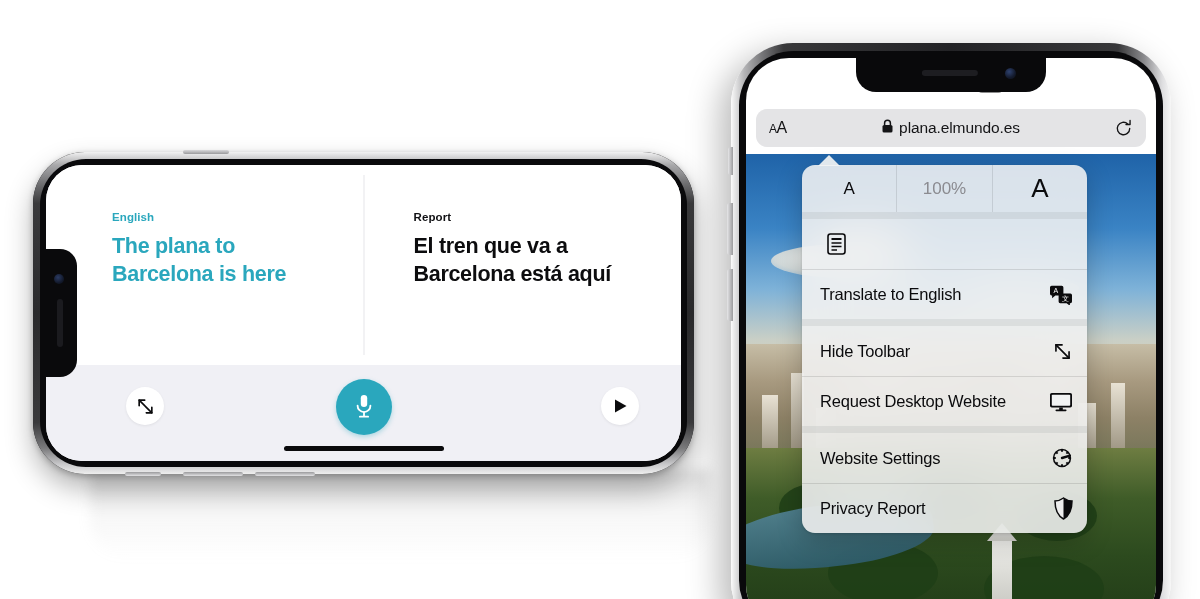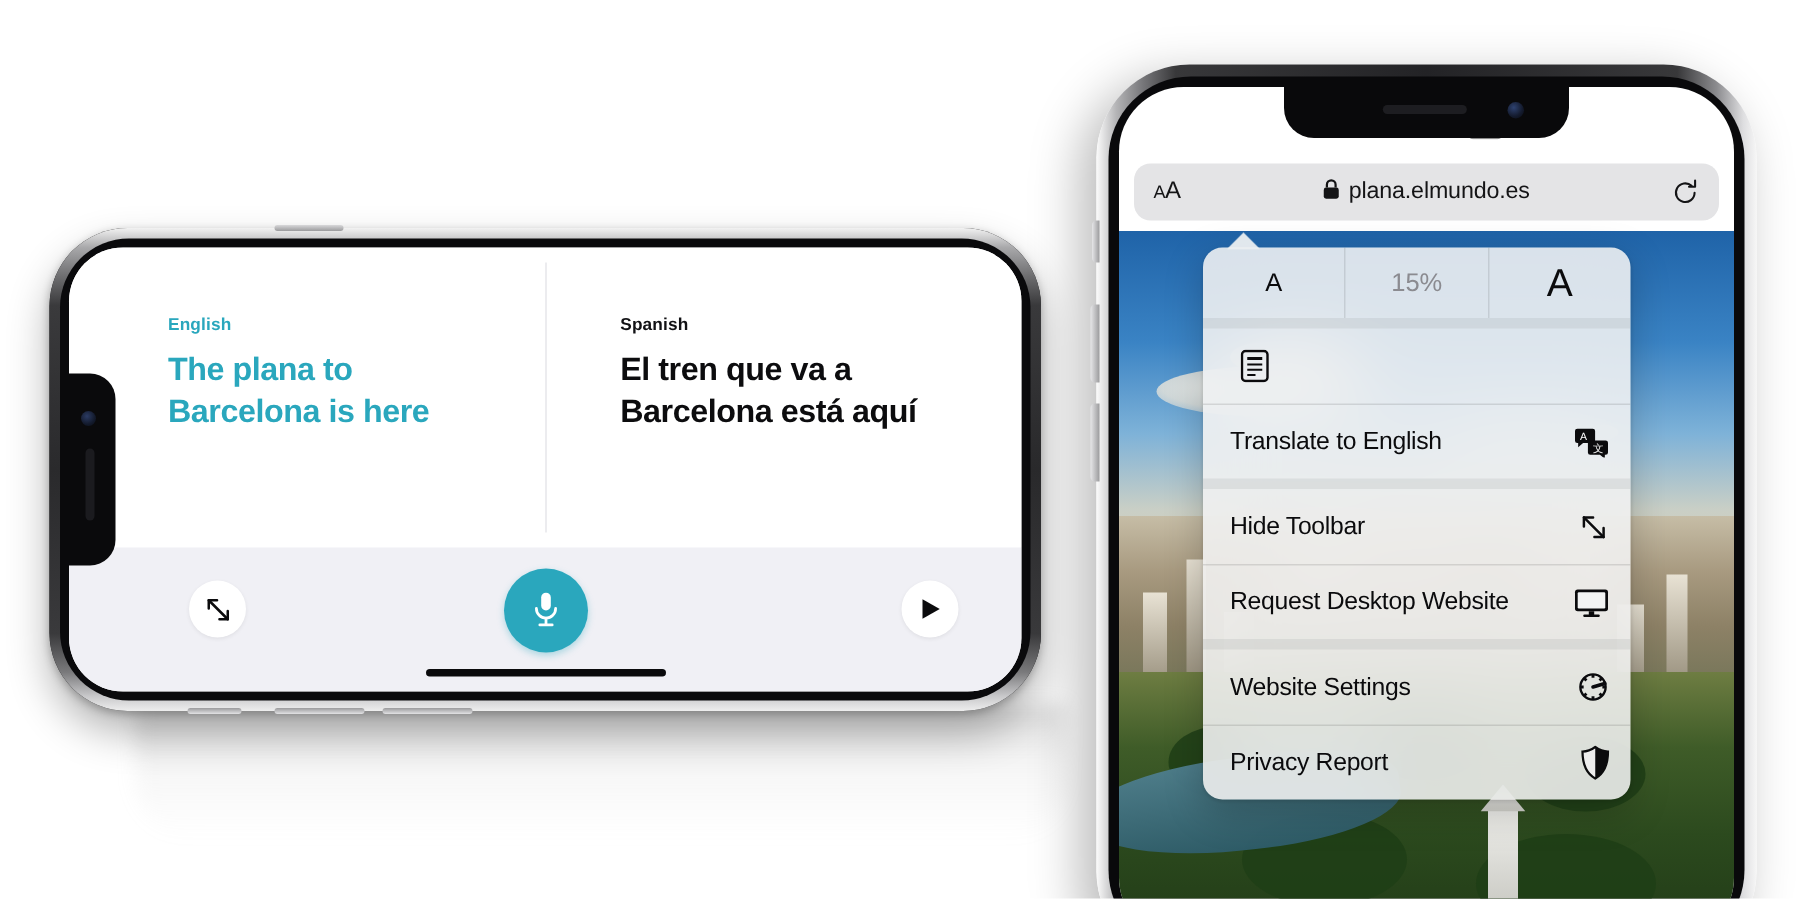--- a/index.html
+++ b/index.html
@@ -269,21 +269,21 @@
 
       <div id="left-panes">
         <div id="pane-divider"></div>
 
         <div class="pane english">
           <div class="pane-lang">English</div>
           <div class="pane-text">The plana to Barcelona is here</div>
         </div>
 
         <div class="pane spanish">
-          <div class="pane-lang">Spanish</div>
+          <div class="pane-lang">Report</div>
           <div class="pane-text">El tren que va a Barcelona está aquí</div>
         </div>
       </div>
 
       <div id="left-toolbar">
 
         <div class="circle-btn" id="btn-fullscreen">
           <span>
             <svg width="19" height="19" viewBox="0 0 24 24" fill="none" stroke="#0b0b0d" stroke-width="2.1" stroke-linecap="round" stroke-linejoin="round">
               <line x1="4" y1="4" x2="20" y2="20"></line>
@@ -389,21 +389,21 @@
       </div>
 
       <div id="popover-caret"></div>
       <div id="popover">
 
         <div id="zoom-row">
           <div class="zoom-cell" id="zoom-small">
             <span>A</span>
           </div>
           <div class="zoom-cell" id="zoom-pct">
-            <span>15%</span>
+            <span>100%</span>
           </div>
           <div class="zoom-cell" id="zoom-large">
             <span>A</span>
           </div>
         </div>
 
         <div class="menu-group">
           <div class="menu-item">
             <span class="mi-icon">
               <svg width="19" height="22" viewBox="0 0 19 22" fill="none" stroke="#0b0b0d" stroke-width="1.6">

